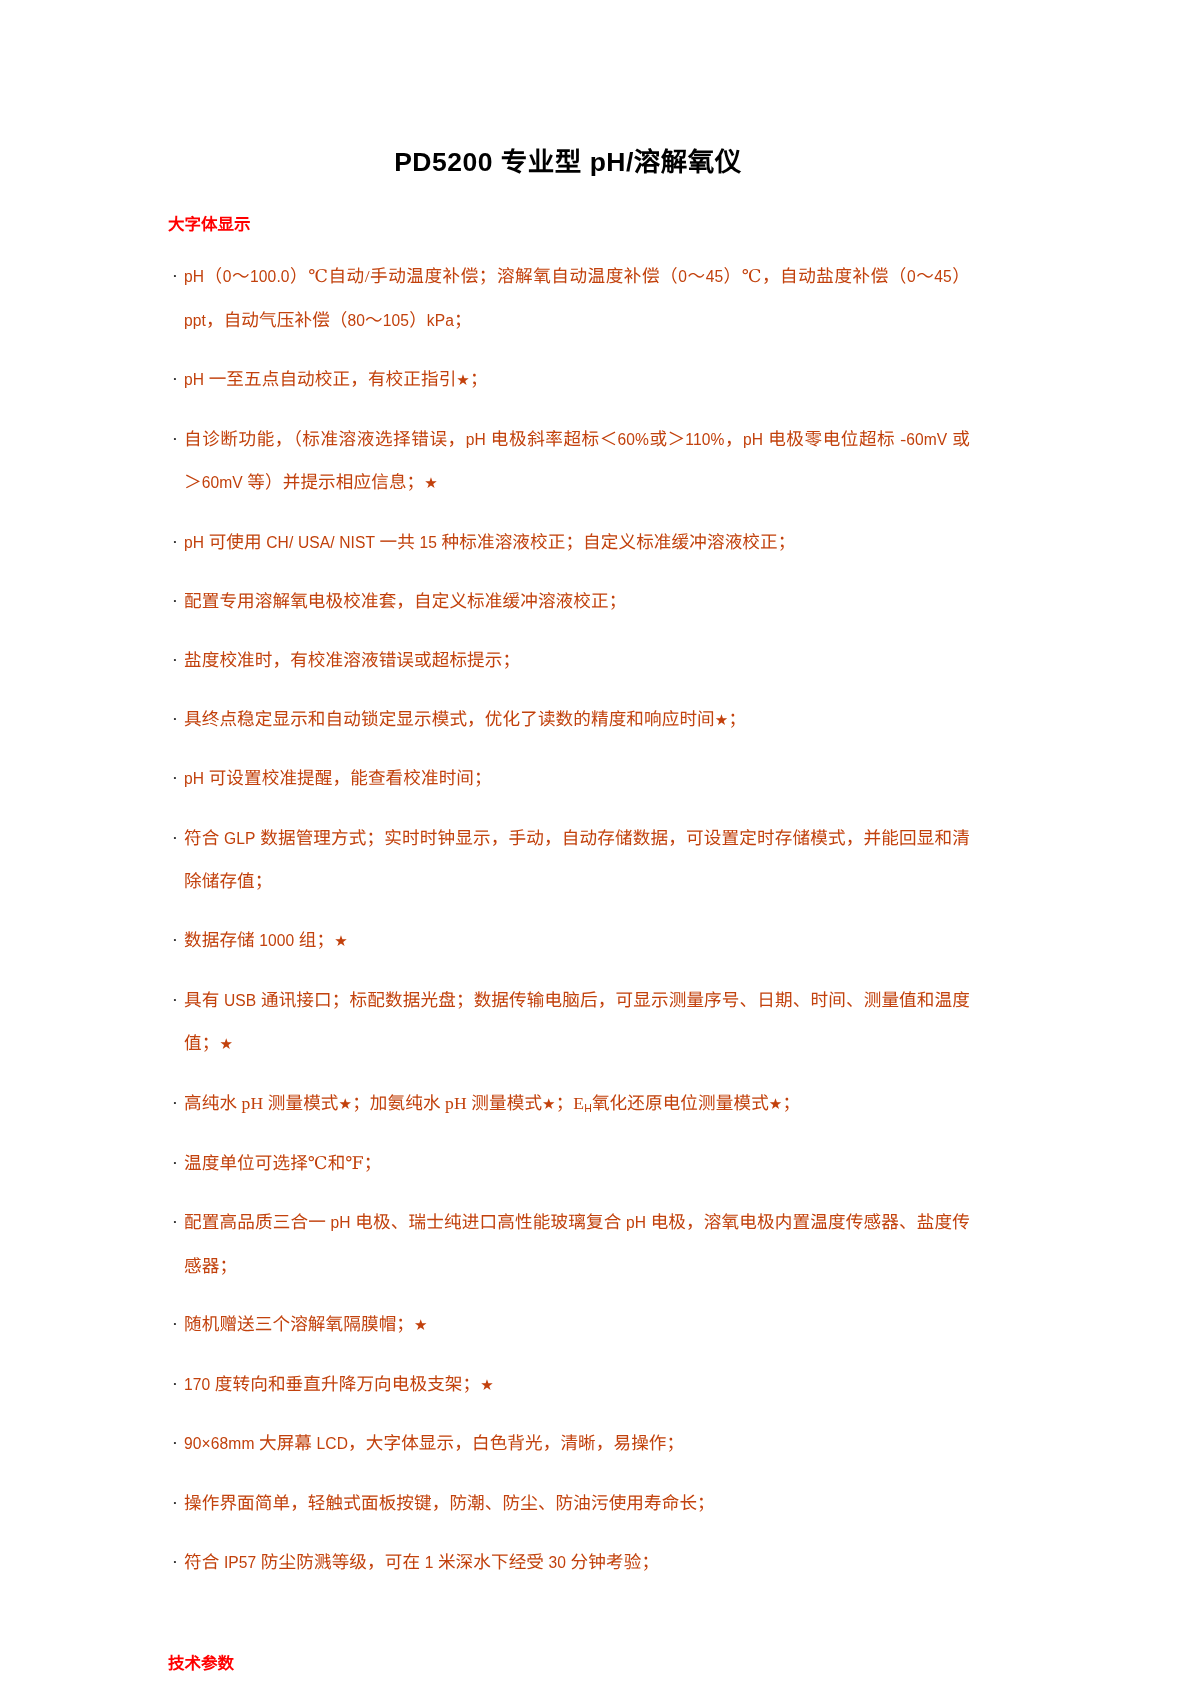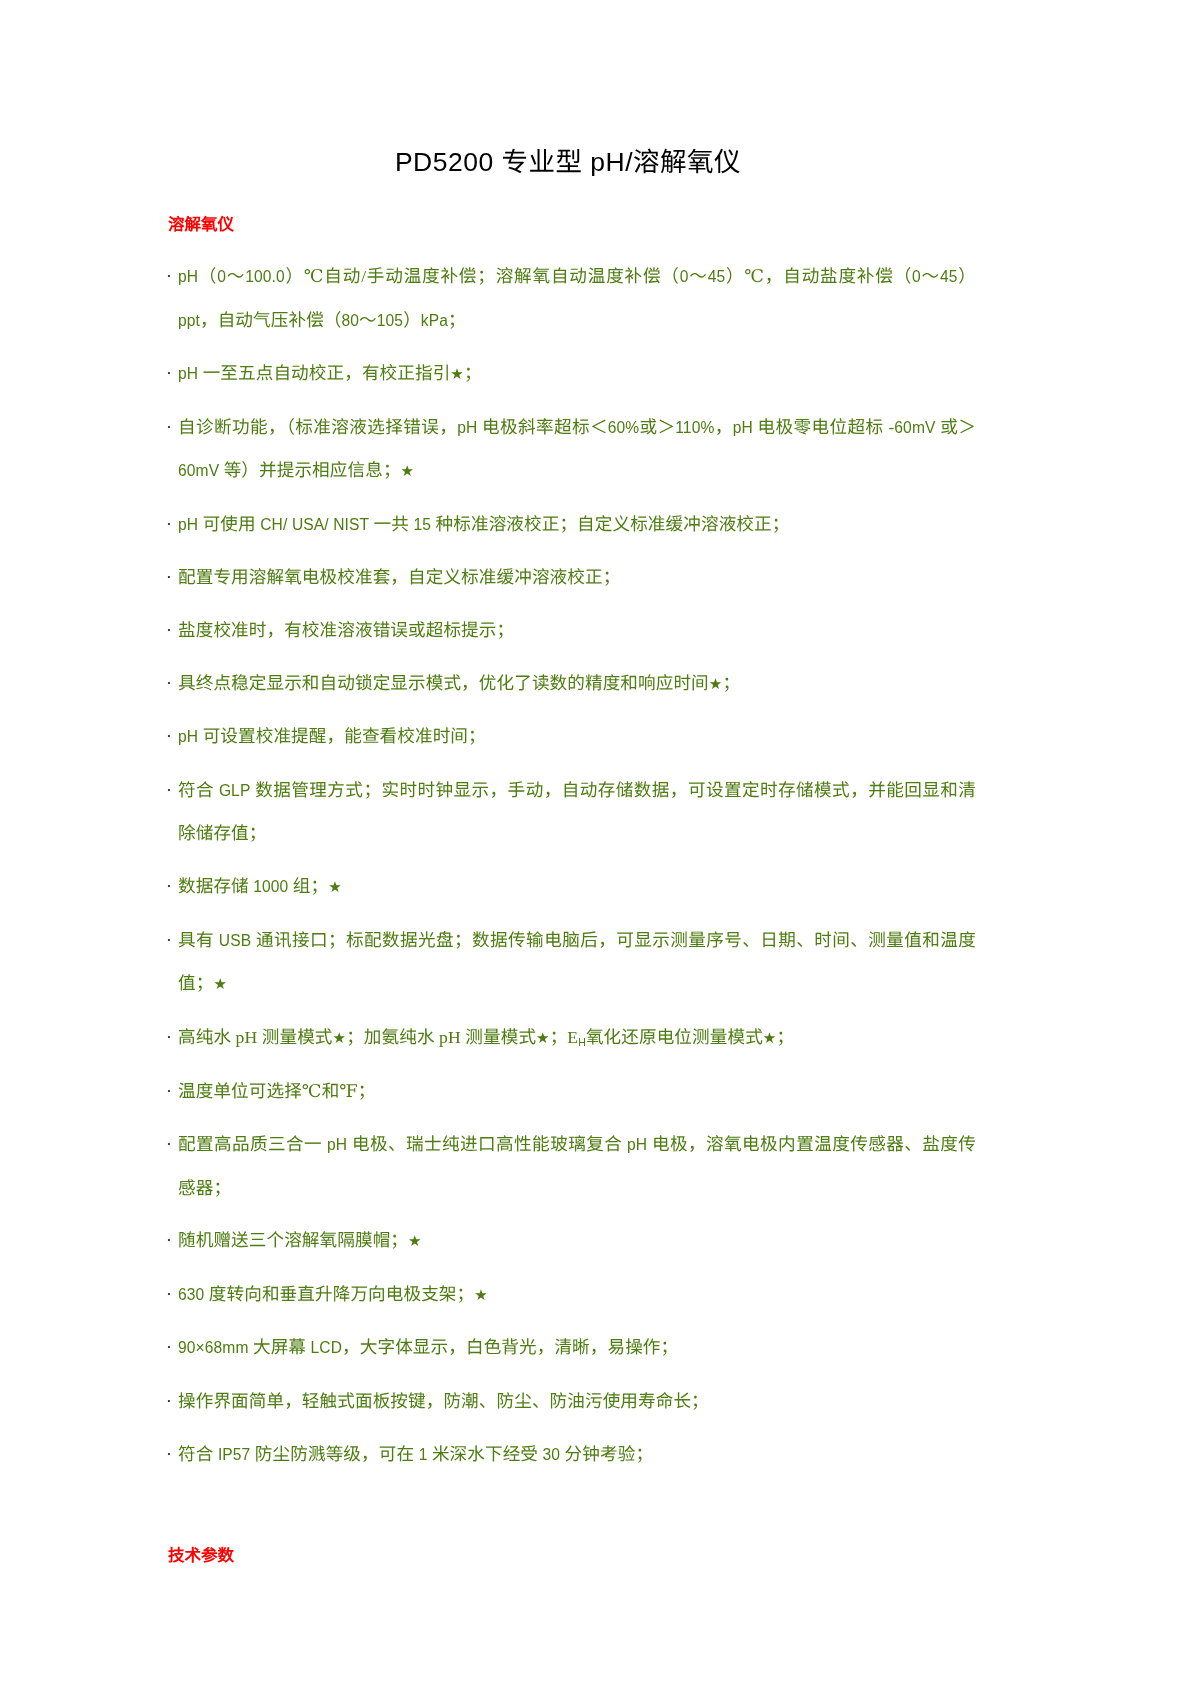--- a/index.html
+++ b/index.html
@@ -22,21 +22,21 @@
     overflow: hidden;
   }
   .content {
     position: absolute;
     left: 150px;
     top: 0;
     width: 836px;
   }
   .doc-title {
     font-family: "Liberation Sans", "DejaVu Sans", sans-serif;
-    font-weight: normal;
+    font-weight: bold;
     font-size: 26.5px;
     text-align: center;
     letter-spacing: 0.5px;
     margin: 0;
     padding-top: 146px;
     line-height: 1.25;
     color: #000000;
   }
   .section-heading {
     font-family: "Liberation Sans", "DejaVu Sans", sans-serif;
@@ -52,24 +52,24 @@
     list-style: none;
     margin: 0;
     padding: 0;
     margin-top: 20px;
   }
   .feature-item {
     position: relative;
     font-size: 17.6px;
     line-height: 42.6px;
     padding-left: 18px;
-    margin: 10px;
+    margin: 16px;
     text-align: justify;
     text-justify: inter-ideograph;
-    color: #4d7c0f;
+    color: #c2410c;
     letter-spacing: 0.1px;
   }
   .feature-item::before {
     content: "·";
     position: absolute;
     left: 6px;
     top: 0;
     font-size: 17.6px;
     line-height: 42.6px;
     color: #1a1a1a;
@@ -94,39 +94,39 @@
   }
 </style>
 </head>
 <body>
 
 <div class="page">
   <div class="content">
 
     <h1 class="doc-title">PD5200 专业型 pH/溶解氧仪</h1>
 
-    <h2 class="section-heading" id="performance-heading">溶解氧仪</h2>
+    <h2 class="section-heading" id="performance-heading">大字体显示</h2>
 
     <ul class="feature-list">
       <li class="feature-item"><span class="latin">pH</span>（<span class="latin">0</span>～<span class="latin">100.0</span>）℃自动/手动温度补偿；溶解氧自动温度补偿（<span class="latin">0</span>～<span class="latin">45</span>）℃，自动盐度补偿（<span class="latin">0</span>～<span class="latin">45</span>）<span class="latin">ppt</span>，自动气压补偿（<span class="latin">80</span>～<span class="latin">105</span>）<span class="latin">kPa</span>；</li>
       <li class="feature-item"><span class="latin">pH</span> 一至五点自动校正，有校正指引<span class="star">★</span>；</li>
       <li class="feature-item">自诊断功能，（标准溶液选择错误，<span class="latin">pH</span> 电极斜率超标＜<span class="latin">60%</span>或＞<span class="latin">110%</span>，<span class="latin">pH</span> 电极零电位超标 -<span class="latin">60mV</span> 或＞<span class="latin">60mV</span> 等）并提示相应信息；<span class="star">★</span></li>
       <li class="feature-item"><span class="latin">pH</span> 可使用 <span class="latin">CH/</span> <span class="latin">USA/</span> <span class="latin">NIST</span> 一共 <span class="latin">15</span> 种标准溶液校正；自定义标准缓冲溶液校正；</li>
       <li class="feature-item">配置专用溶解氧电极校准套，自定义标准缓冲溶液校正；</li>
       <li class="feature-item">盐度校准时，有校准溶液错误或超标提示；</li>
       <li class="feature-item">具终点稳定显示和自动锁定显示模式，优化了读数的精度和响应时间<span class="star">★</span>；</li>
       <li class="feature-item"><span class="latin">pH</span> 可设置校准提醒，能查看校准时间；</li>
       <li class="feature-item">符合 <span class="latin">GLP</span> 数据管理方式；实时时钟显示，手动，自动存储数据，可设置定时存储模式，并能回显和清除储存值；</li>
       <li class="feature-item">数据存储 <span class="latin">1000</span> 组；<span class="star">★</span></li>
       <li class="feature-item">具有 <span class="latin">USB</span> 通讯接口；标配数据光盘；数据传输电脑后，可显示测量序号、日期、时间、测量值和温度值；<span class="star">★</span></li>
       <li class="feature-item"><span>高纯水 pH 测量模式<span class="star">★</span>；加氨纯水 pH 测量模式<span class="star">★</span>；</span><span>E</span><sub>H</sub><span>氧化还原电位测量模式<span class="star">★</span>；</span></li>
       <li class="feature-item">温度单位可选择℃和℉；</li>
       <li class="feature-item">配置高品质三合一 <span class="latin">pH</span> 电极、瑞士纯进口高性能玻璃复合 <span class="latin">pH</span> 电极，溶氧电极内置温度传感器、盐度传感器；</li>
       <li class="feature-item">随机赠送三个溶解氧隔膜帽；<span class="star">★</span></li>
-      <li class="feature-item"><span class="latin">630</span> 度转向和垂直升降万向电极支架；<span class="star">★</span></li>
+      <li class="feature-item"><span class="latin">170</span> 度转向和垂直升降万向电极支架；<span class="star">★</span></li>
       <li class="feature-item"><span class="latin">90×68mm</span> 大屏幕 <span class="latin">LCD</span>，大字体显示，白色背光，清晰，易操作；</li>
       <li class="feature-item">操作界面简单，轻触式面板按键，防潮、防尘、防油污使用寿命长；</li>
       <li class="feature-item">符合 <span class="latin">IP57</span> 防尘防溅等级，可在 <span class="latin">1</span> 米深水下经受 <span class="latin">30</span> 分钟考验；</li>
     </ul>
 
     <h2 class="section-heading" id="specs-heading">技术参数</h2>
 
   </div>
 </div>
 

